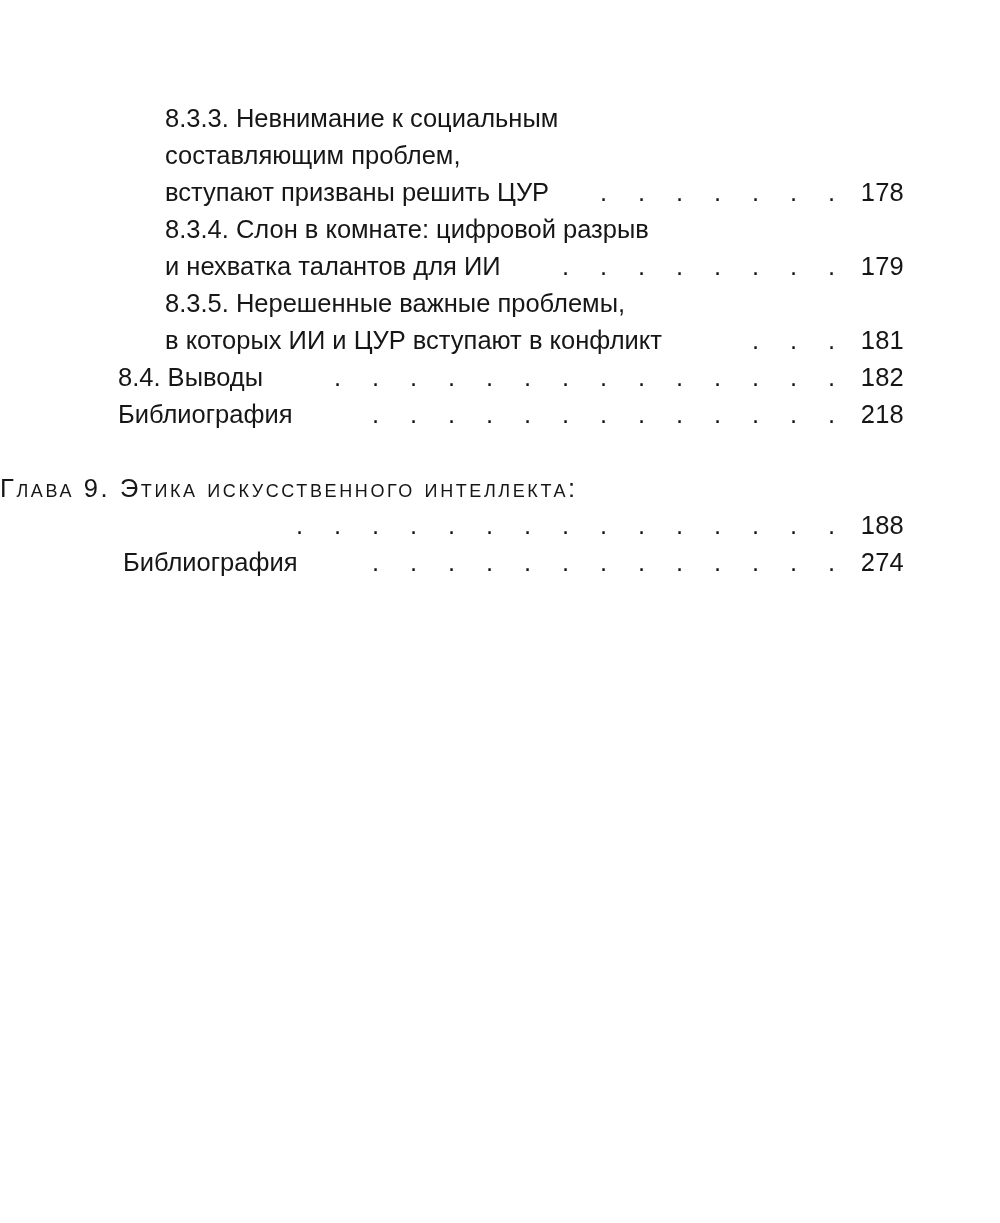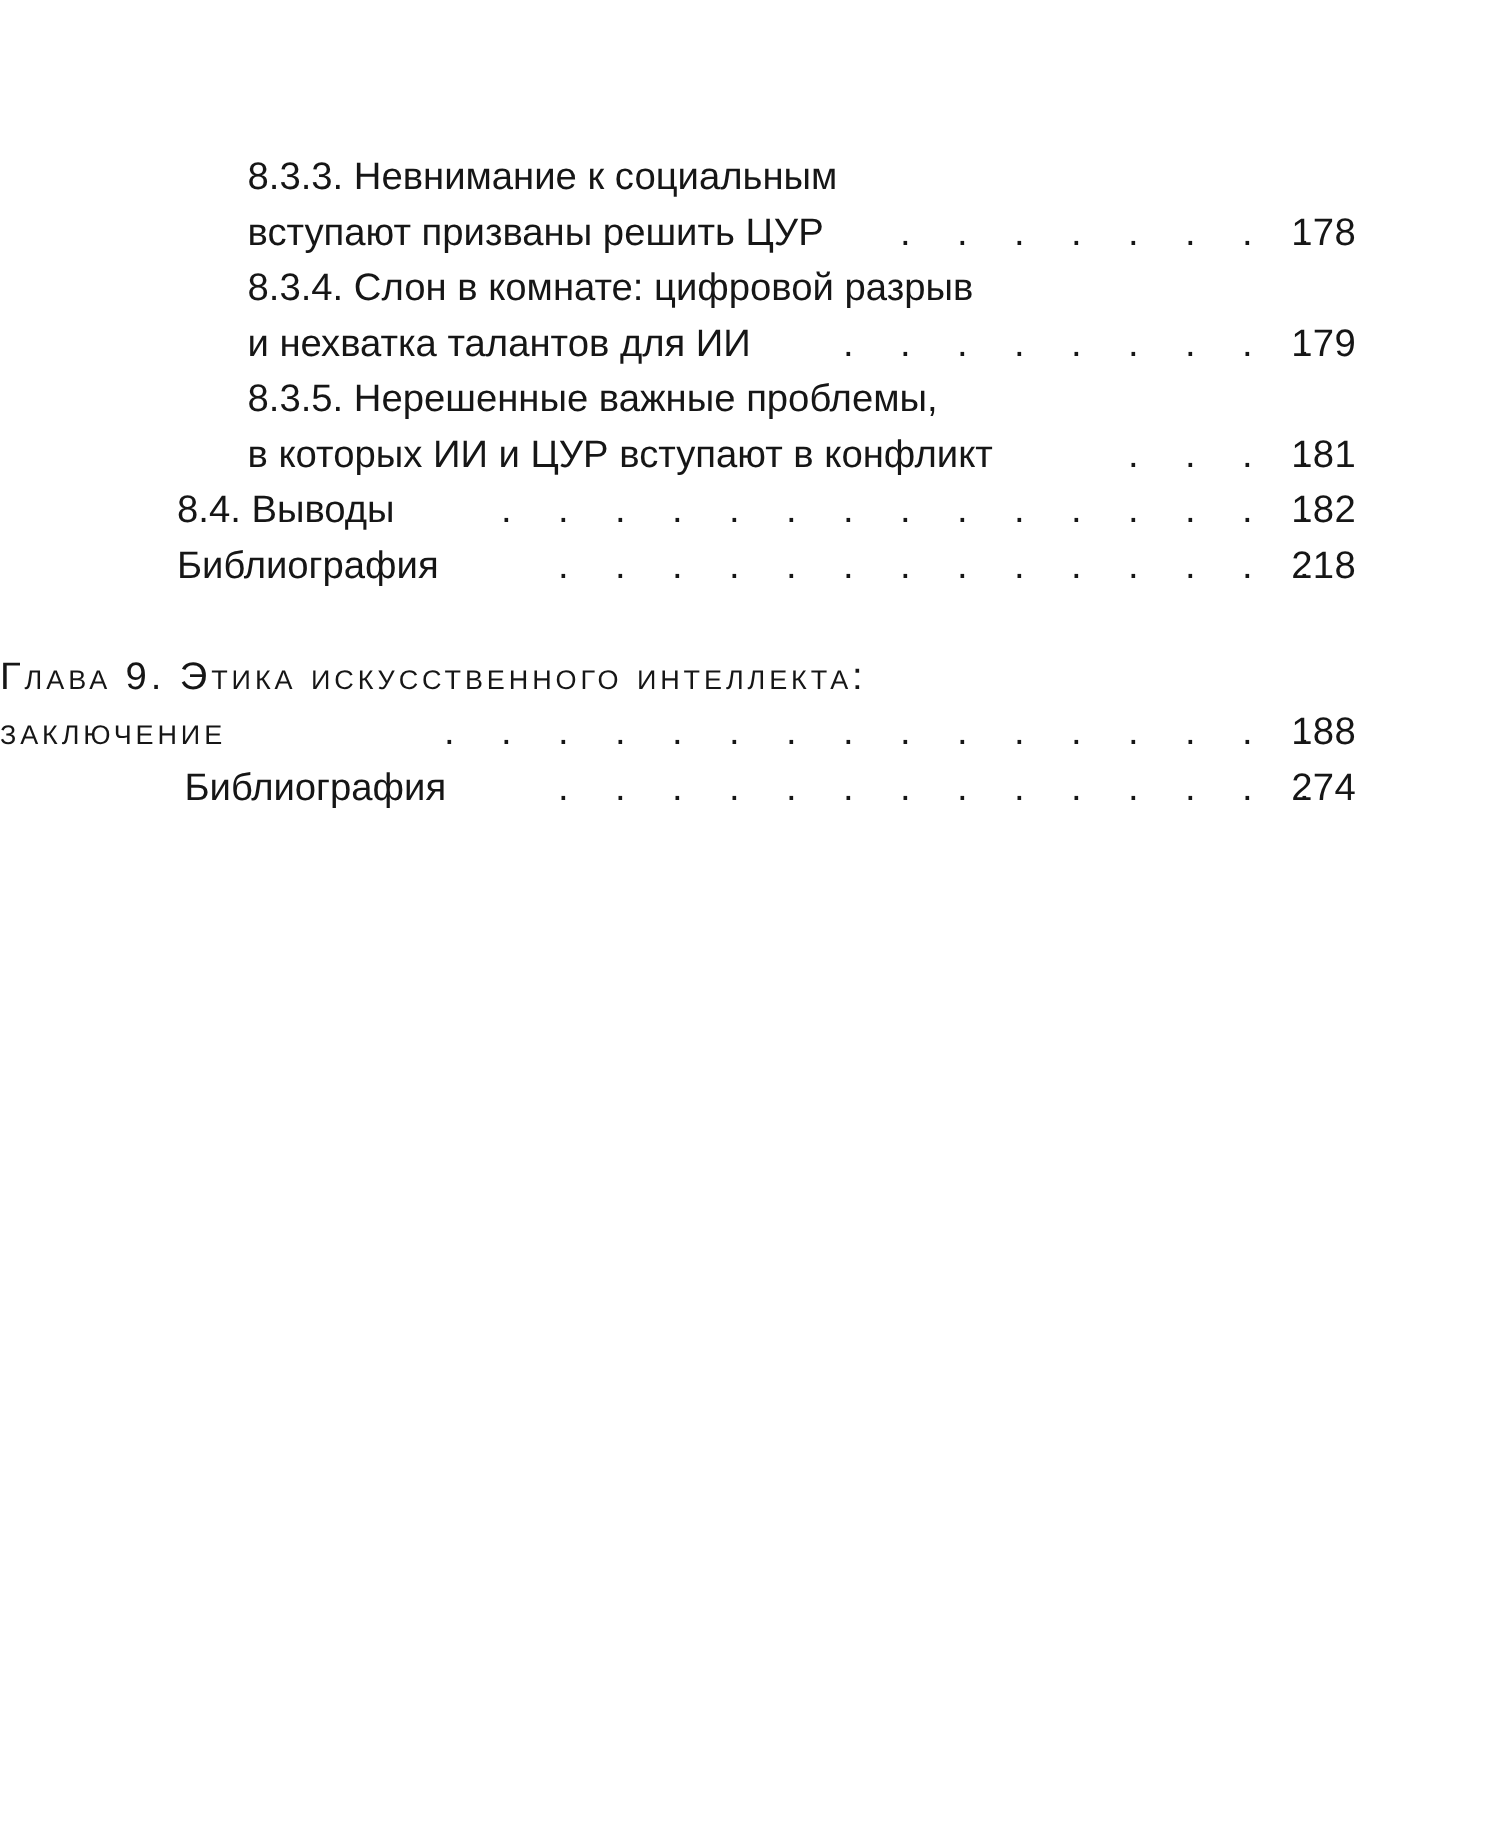--- a/index.html
+++ b/index.html
@@ -81,20 +81,21 @@
   }
 
   .gap { height: 37px; }
 </style>
 </head>
 <body>
 
 <div class="page">
   <div class="toc" id="toc-root">
       <div class="toc-line ind-3"><span class="label">8.3.3. Невнимание к социальным</span></div>
+      <div class="toc-line ind-3"><span class="label">составляющим проблем,</span></div>
       <div class="toc-line ind-3"><span class="label">вступают призваны решить ЦУР</span><span class="leaders">
           <i style="left: 600px;">.</i>
           <i style="left: 638px;">.</i>
           <i style="left: 676px;">.</i>
           <i style="left: 714px;">.</i>
           <i style="left: 752px;">.</i>
           <i style="left: 790px;">.</i>
           <i style="left: 828px;">.</i>
           <i style="left: 866px;">.</i>
         </span><span class="pageno">178</span></div>
@@ -145,21 +146,21 @@
           <i style="left: 638px;">.</i>
           <i style="left: 676px;">.</i>
           <i style="left: 714px;">.</i>
           <i style="left: 752px;">.</i>
           <i style="left: 790px;">.</i>
           <i style="left: 828px;">.</i>
           <i style="left: 866px;">.</i>
         </span><span class="pageno">218</span></div>
       <div class="gap"></div>
       <div class="toc-line ind-0 chapter"><span class="label">Глава 9. Этика искусственного интеллекта:</span></div>
-      <div class="toc-line ind-0 chapter"><span class="label">заключение</span><span class="leaders">
+      <div class="toc-line ind-0 chapter"><span class="leaders">
           <i style="left: 296px;">.</i>
           <i style="left: 334px;">.</i>
           <i style="left: 372px;">.</i>
           <i style="left: 410px;">.</i>
           <i style="left: 448px;">.</i>
           <i style="left: 486px;">.</i>
           <i style="left: 524px;">.</i>
           <i style="left: 562px;">.</i>
           <i style="left: 600px;">.</i>
           <i style="left: 638px;">.</i>

